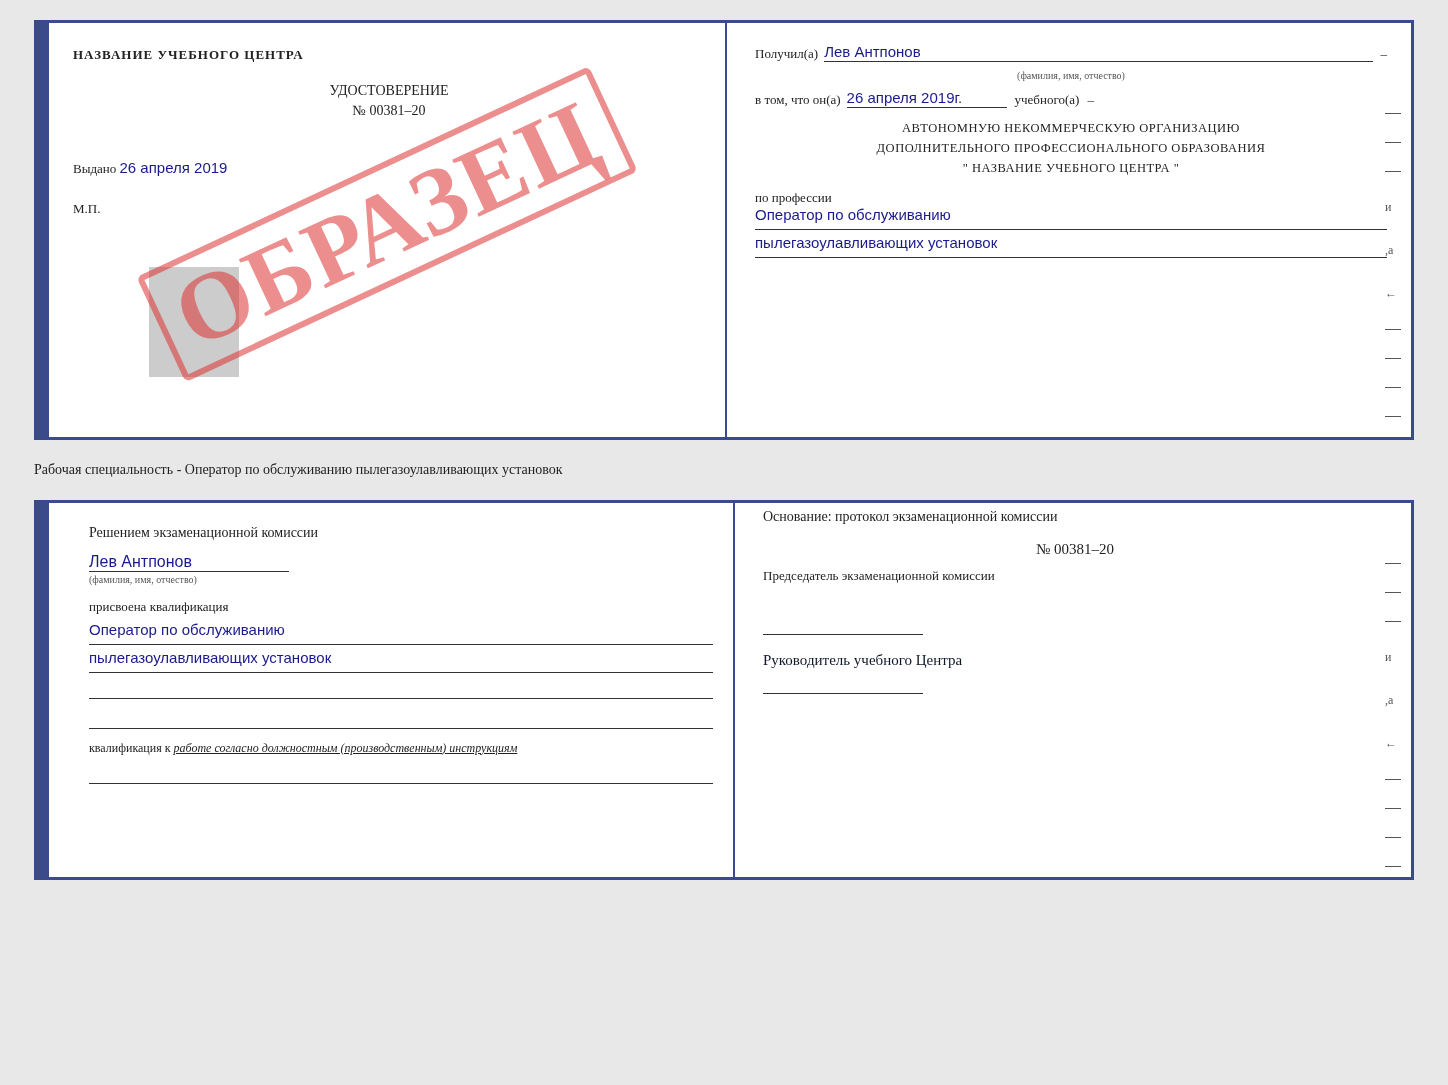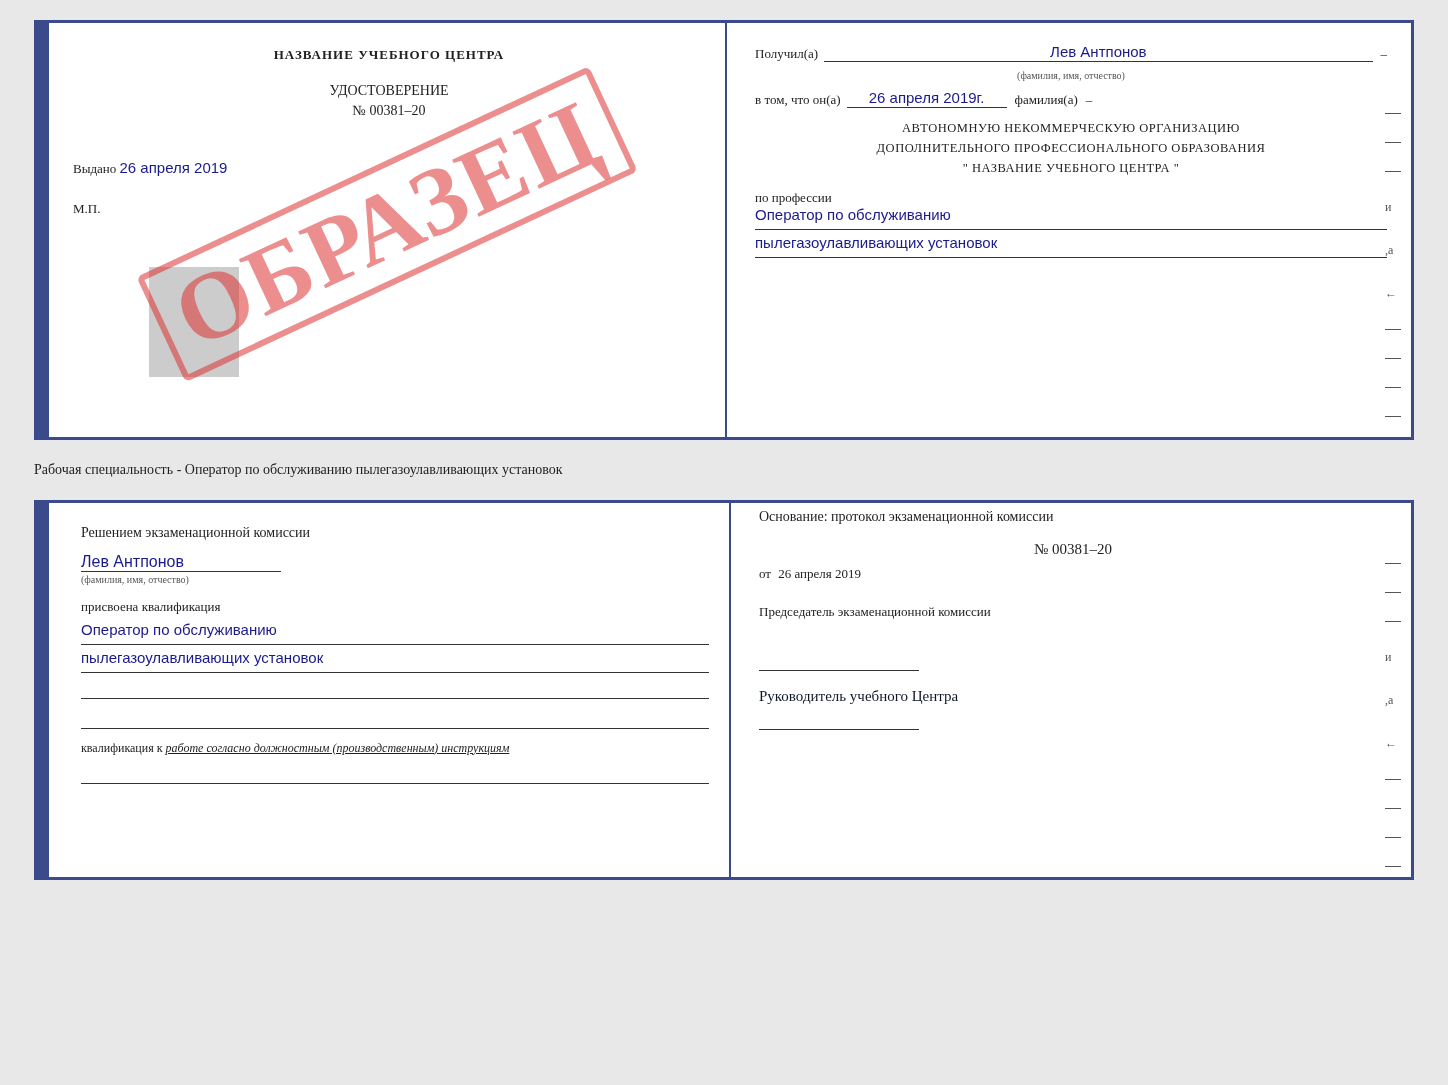--- a/index.html
+++ b/index.html
@@ -46,21 +46,21 @@
     }
 
     .cert-right {
       flex: 1;
       padding: 20px 24px 20px 28px;
       position: relative;
     }
 
     
     .cert-title-center {
-      text-align: center;
+      text-align: left;
       font-size: 13px;
       letter-spacing: 1px;
       font-weight: bold;
       color: #222;
       margin-bottom: 20px;
       text-transform: uppercase;
     }
 
     .cert-udostoverenie {
       text-align: center;
@@ -117,21 +117,20 @@
       left: 100px;
     }
 
     
     .cert-field-row {
       display: flex;
       align-items: flex-end;
       margin-bottom: 8px;
       font-size: 13px;
       color: #222;
-      text-align: center;
     }
 
     .cert-field-label {
       white-space: nowrap;
       margin-right: 6px;
     }
 
     .cert-field-value {
       font-family: 'Segoe UI', Arial, sans-serif;
       color: #1a1a8c;
@@ -196,21 +195,21 @@
 
     .bottom-book-spine {
       width: 12px;
       background: #3a4a8a;
       flex-shrink: 0;
     }
 
     .bottom-left {
       flex: 1;
       border-right: 2px solid #3a4a8a;
-      padding: 20px 20px 20px 32px;
+      padding: 20px 20px 20px 40px;
     }
 
     .bottom-right {
       flex: 1;
       padding: 4px 24px 20px 28px;
     }
 
     .bottom-section-title {
       font-size: 14px;
       color: #222;
@@ -354,21 +353,21 @@
       <div class="cert-field-row">
         <span class="cert-field-label">Получил(а)</span>
         <span class="cert-field-value">Лев Антпонов</span>
         <span style="margin-left:8px; font-size:13px;">–</span>
       </div>
       <div class="cert-field-subtext">(фамилия, имя, отчество)</div>
 
       <div class="cert-field-row" style="margin-top:6px;">
         <span class="cert-field-label">в том, что он(а)</span>
         <span class="cert-field-value" style="max-width:160px;">26 апреля 2019г.</span>
-        <span style="margin-left:8px; font-size:13px;">фамилия(а)</span>
+        <span style="margin-left:8px; font-size:13px;">учебного(а)</span>
         <span style="margin-left:8px; font-size:13px;">–</span>
       </div>
 
       <div class="cert-org-block">
         <div>АВТОНОМНУЮ НЕКОММЕРЧЕСКУЮ ОРГАНИЗАЦИЮ</div>
         <div>ДОПОЛНИТЕЛЬНОГО ПРОФЕССИОНАЛЬНОГО ОБРАЗОВАНИЯ</div>
         <div>"  НАЗВАНИЕ УЧЕБНОГО ЦЕНТРА  "</div>
       </div>
 
       <div style="position:absolute; right:10px; top:90px; display:flex; flex-direction:column; gap:28px;">
@@ -412,24 +411,20 @@
       <div class="bottom-допускается">
         <span>квалификация к</span>
         <span class="bottom-допускается-value">работе согласно должностным (производственным) инструкциям</span>
       </div>
       <div class="bottom-blank-line" style="margin-top:6px;"></div>
     </div>
 
     <div class="bottom-right" style="position:relative;">
       <div class="bottom-osnov-label">Основание: протокол экзаменационной комиссии</div>
       <div class="bottom-protocol-number">№  00381–20</div>
-      <div class="bottom-date">
-        <span>от</span>
-        <span style="margin-left:4px;">26 апреля 2019</span>
-      </div>
 
       <div class="bottom-chairman">Председатель экзаменационной комиссии</div>
       <div class="bottom-sign-line"></div>
 
       <div class="bottom-rukovoditel">Руководитель учебного Центра</div>
       <div class="bottom-sign-line"></div>
 
       <div style="position:absolute; right:10px; top:60px; display:flex; flex-direction:column; gap:28px;">
         <div class="r-dash"></div>
         <div class="r-dash"></div>

